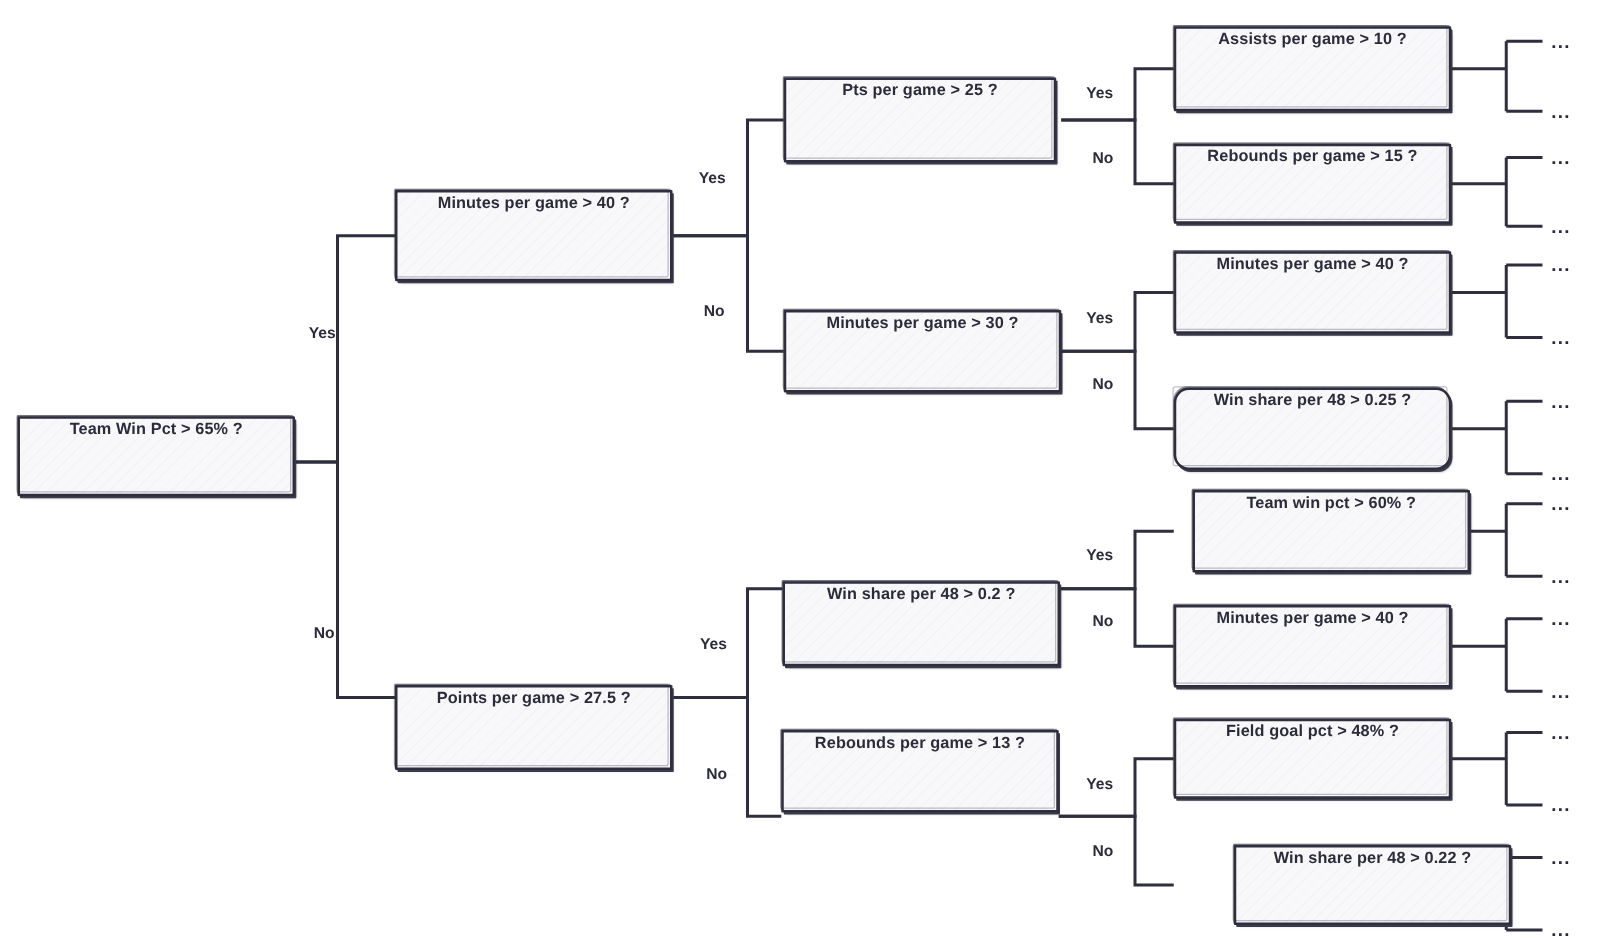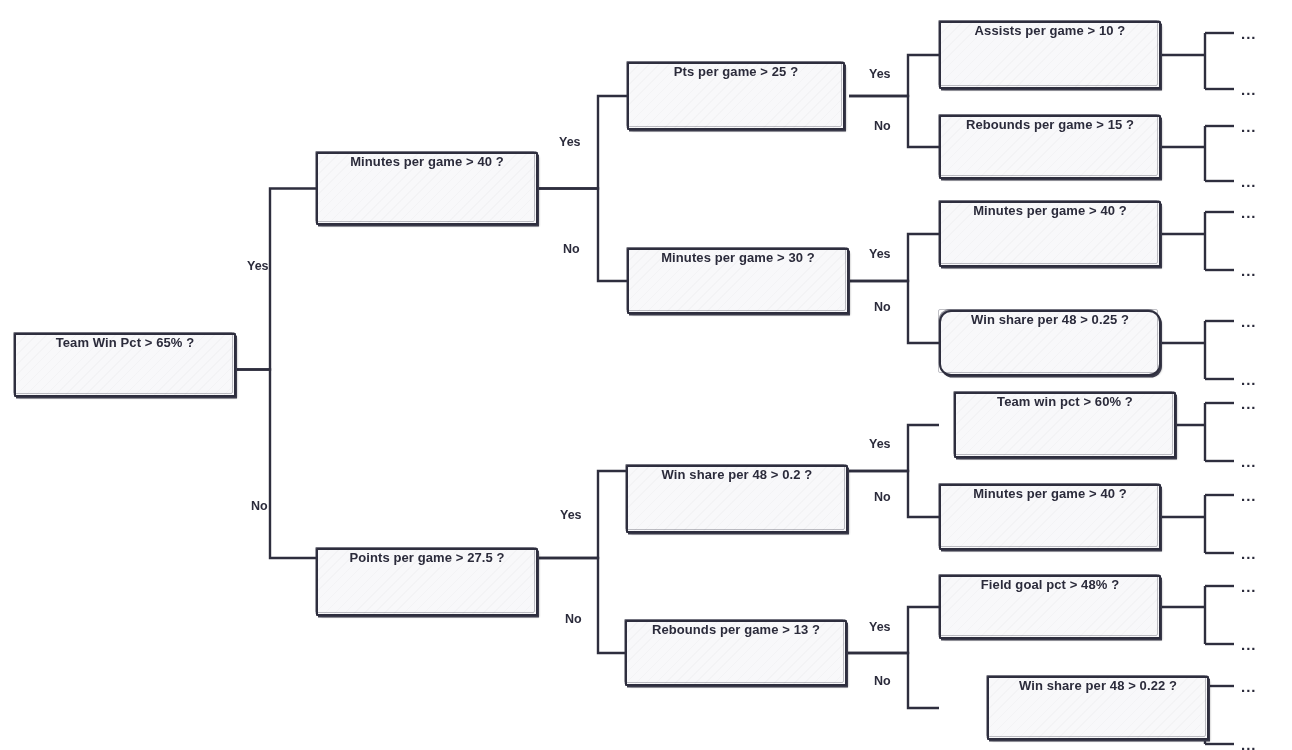--- a/index.html
+++ b/index.html
@@ -131,21 +131,21 @@
       </div>
       <div class="node" style="left: 627px; top: 62px; width: 218px; height: 68px;">
         <span class="label">Pts per game &gt; 25 ?</span>
       </div>
       <div class="node" style="left: 627px; top: 248px; width: 222px; height: 66px;">
         <span class="label">Minutes per game &gt; 30 ?</span>
       </div>
       <div class="node" style="left: 626px; top: 437px; width: 222px; height: 68px; margin-top: 28px;">
         <span class="label">Win share per 48 &gt; 0.2 ?</span>
       </div>
-      <div class="node" style="left: 625px; top: 620px; width: 222px; height: 66px;">
+      <div class="node" style="left: 625px; top: 584px; width: 222px; height: 66px;">
         <span class="label">Rebounds per game &gt; 13 ?</span>
       </div>
       <div class="node" style="left: 939px; top: 21px; width: 222px; height: 68px;">
         <span class="label">Assists per game &gt; 10 ?</span>
       </div>
       <div class="node" style="left: 939px; top: 115px; width: 222px; height: 64px;">
         <span class="label">Rebounds per game &gt; 15 ?</span>
       </div>
       <div class="node" style="left: 939px; top: 201px; width: 222px; height: 66px;">
         <span class="label">Minutes per game &gt; 40 ?</span>

